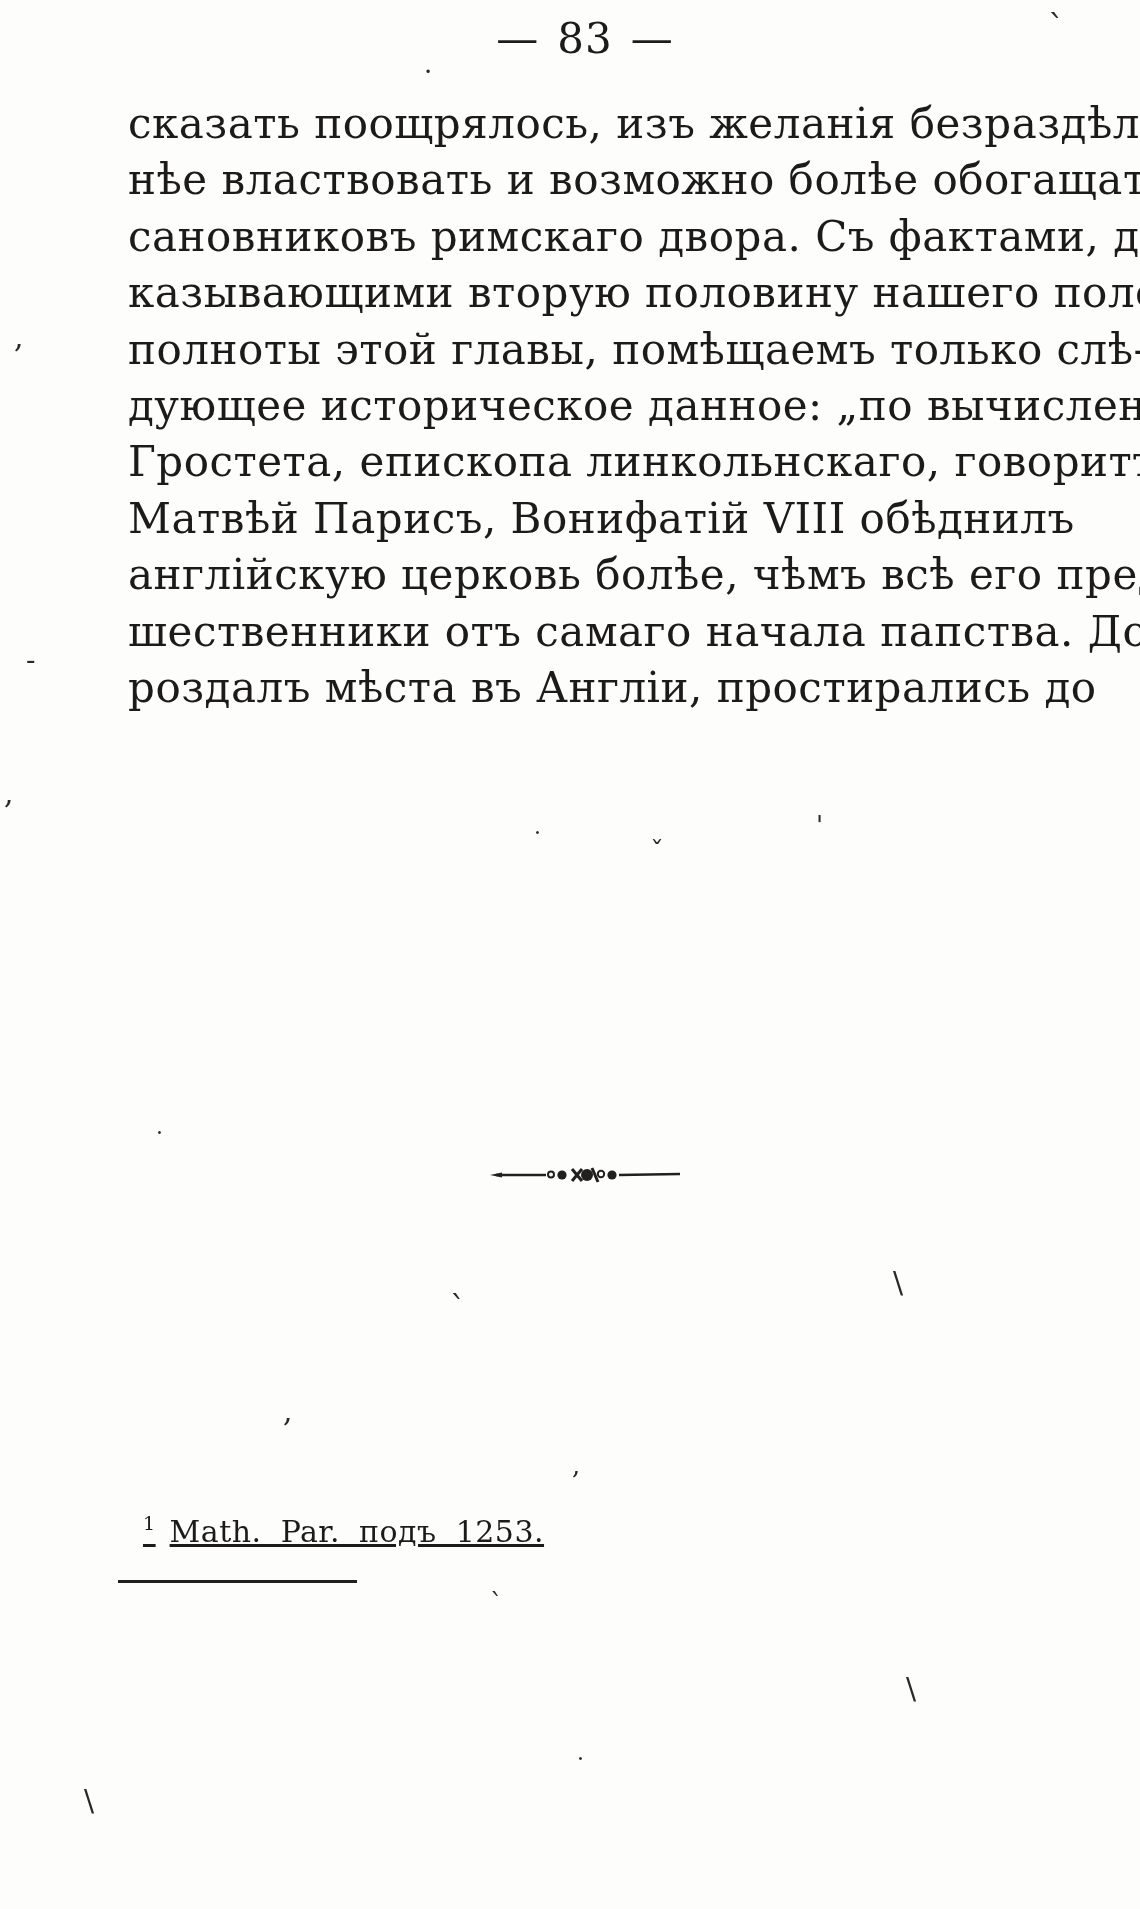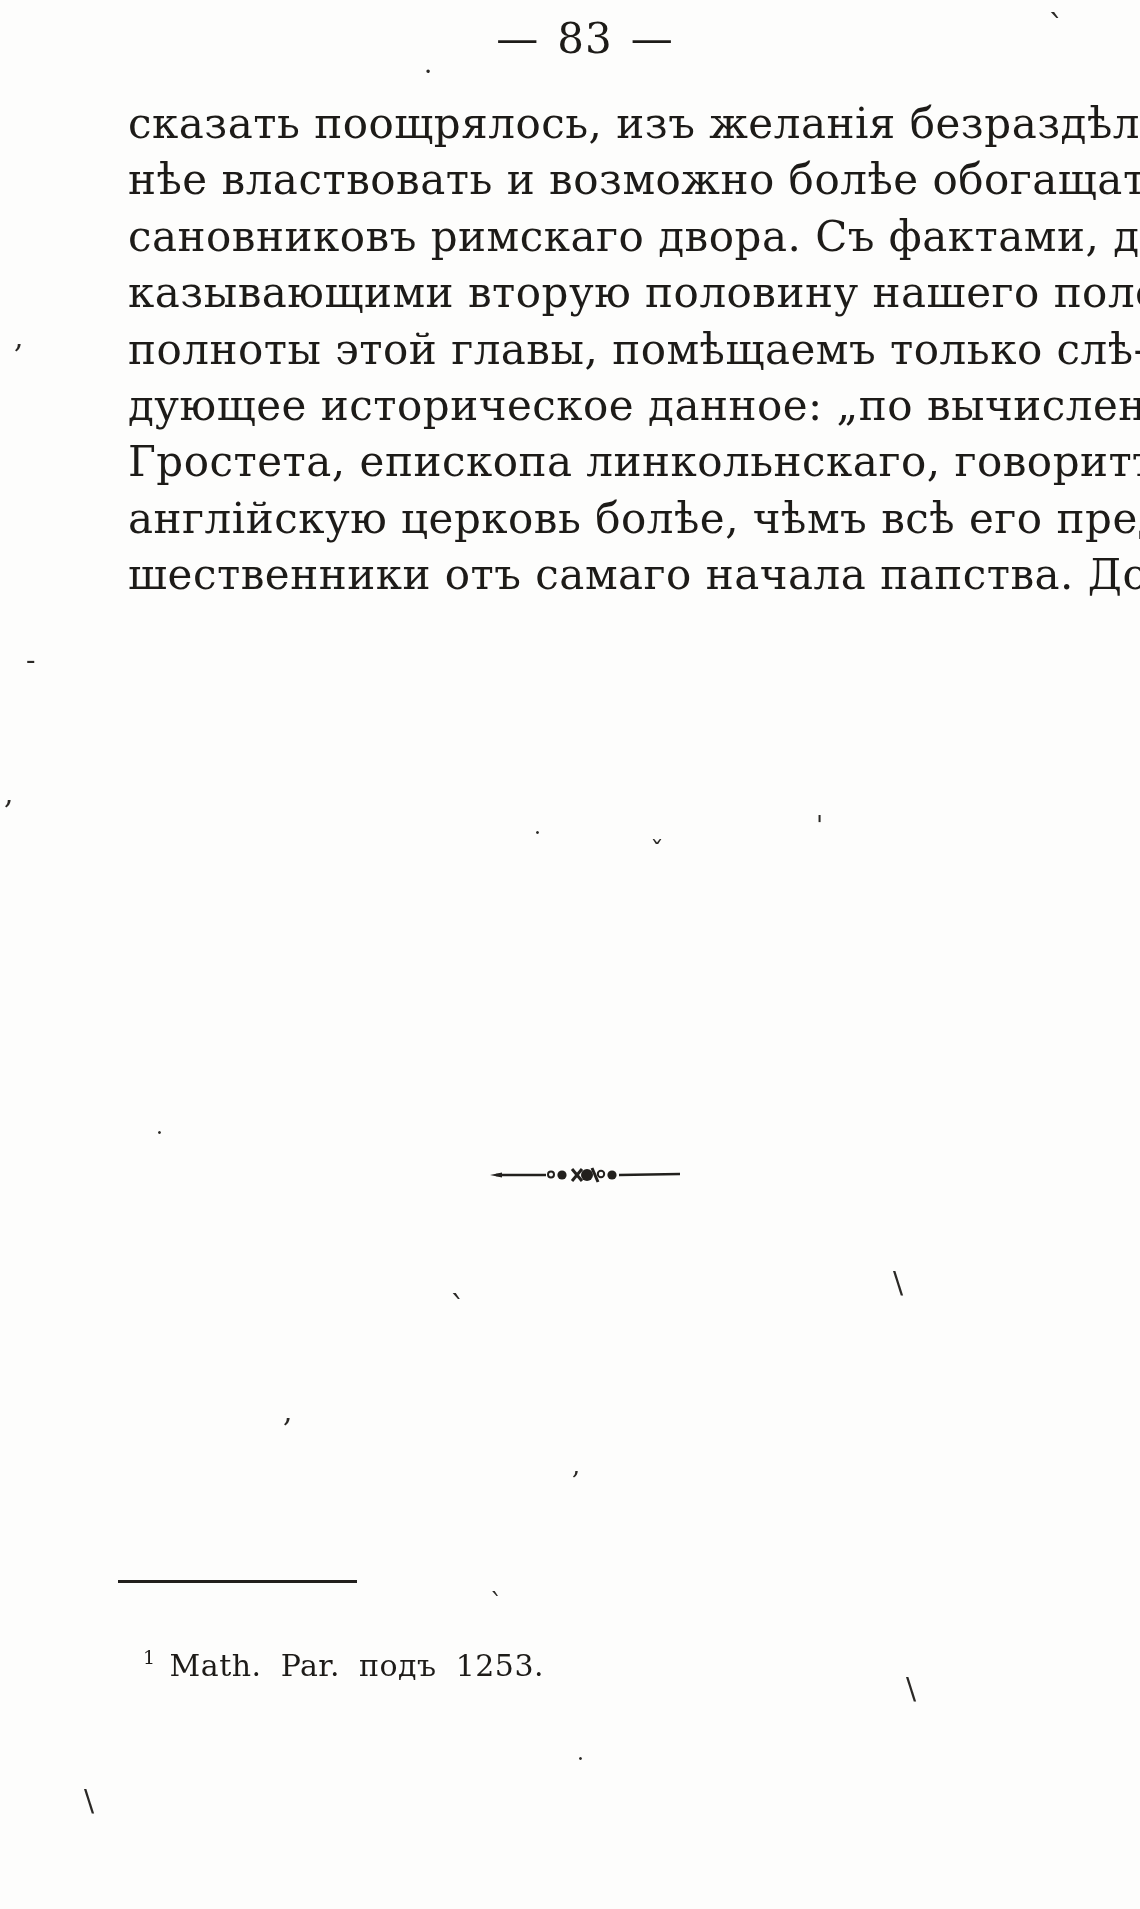--- a/index.html
+++ b/index.html
@@ -59,26 +59,27 @@
   .footnote-rule {
     position: absolute;
     top: 1580px;
     left: 118px;
     width: 239px;
     height: 3px;
     background: #22201d;
   }
   .footnote {
     position: absolute;
-    top: 1646px;
+    top: 1512px;
     left: 143px;
     font-size: 30px;
     letter-spacing: 0.5px;
     word-spacing: 9px;
     white-space: nowrap;
+    text-decoration: underline;
   }
   .footnote .fn-marker {
     font-size: 19px;
     vertical-align: 12px;
     margin-right: 14px;
   }
   
   .artifact {
     position: absolute;
     color: #2a2825;
@@ -98,22 +99,24 @@
   </div>
 
   <div class="text-block">
     <div class="text-line">сказать поощрялось, изъ желанія безраздѣль-</div>
     <div class="text-line">нѣе властвовать и возможно болѣе обогащать</div>
     <div class="text-line">сановниковъ римскаго двора. Съ фактами, до-</div>
     <div class="text-line">казывающими вторую половину нашего поло-</div>
     <div class="text-line">полноты этой главы, помѣщаемъ только слѣ-</div>
     <div class="text-line">дующее историческое данное: „по вычисленію</div>
     <div class="text-line">Гростета, епископа линкольнскаго, говоритъ</div>
+    <div class="text-line">Матвѣй Парисъ, Вонифатій VIII обѣднилъ</div>
     <div class="text-line">англійскую церковь болѣе, чѣмъ всѣ его пред-</div>
     <div class="text-line">шественники отъ самаго начала папства. До-</div>
+    <div class="text-line">роздалъ мѣста въ Англіи, простирались до</div>
   </div>
 
   <svg class="divider" viewBox="0 0 196 30" xmlns="http://www.w3.org/2000/svg">
     <g stroke="#22201d" fill="#22201d">
 
       <path d="M2 15 L14 12.5 L14 17.5 Z" stroke="none"></path>
       <line x1="8" y1="15" x2="58" y2="15" stroke-width="2.6"></line>
 
       <circle cx="63" cy="14.5" r="3" fill="none" stroke-width="2"></circle>
       <circle cx="74" cy="15" r="4.6" stroke="none"></circle>

